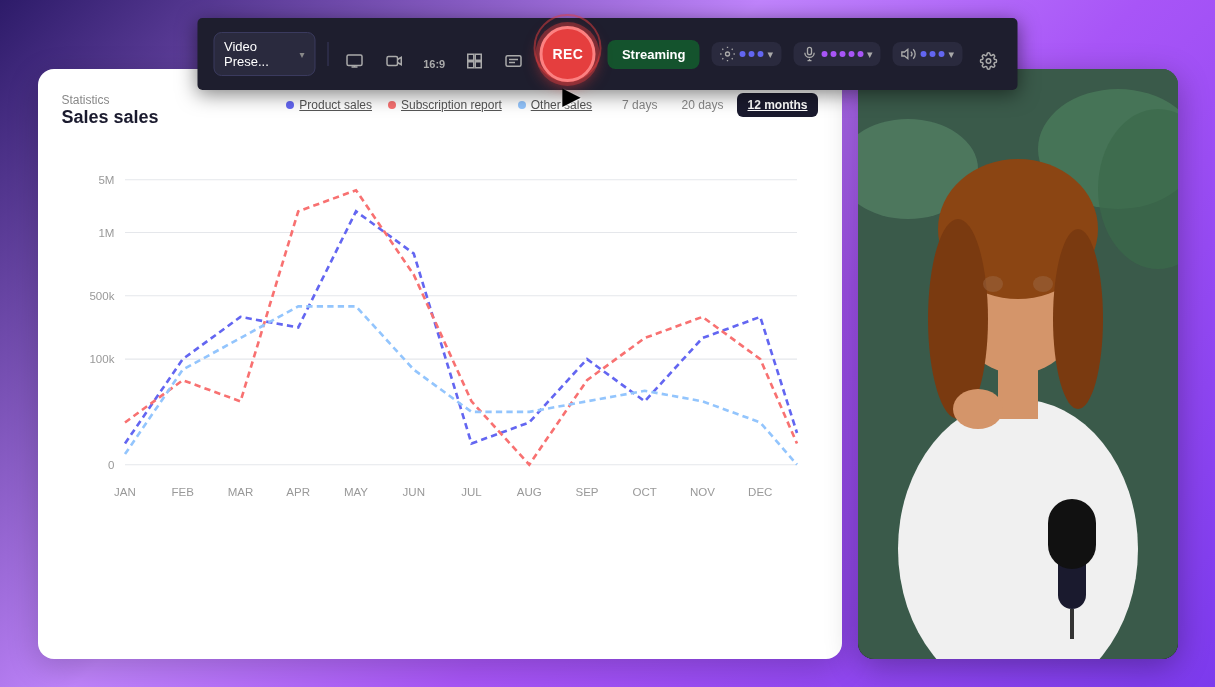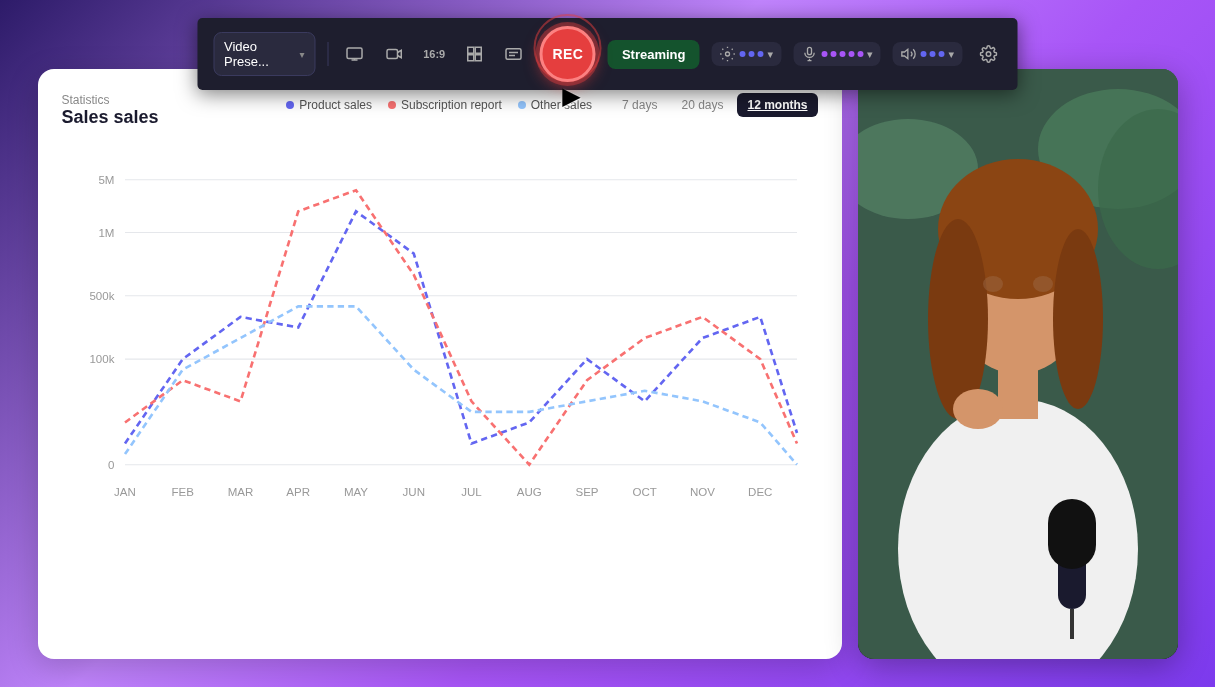--- a/index.html
+++ b/index.html
@@ -61,21 +61,21 @@
     .toolbar-separator {
       width: 1px;
       height: 24px;
       background: #3a3a5e;
     }
 
     .toolbar-icon-btn {
       width: 32px;
       height: 32px;
       display: flex;
-      align-items: center;
+      align-items: flex-end;
       justify-content: center;
       border-radius: 6px;
       color: #aaa;
       cursor: pointer;
       font-size: 14px;
     }
 
     .rec-button-wrapper {
       position: relative;
       display: flex;
@@ -207,20 +207,21 @@
       align-items: center;
       gap: 16px;
     }
 
     .legend-item {
       display: flex;
       align-items: center;
       gap: 5px;
       font-size: 12px;
       color: #555;
+      text-decoration: underline;
     }
 
     .legend-dot {
       width: 8px;
       height: 8px;
       border-radius: 50%;
     }
 
     .time-filters {
       display: flex;

